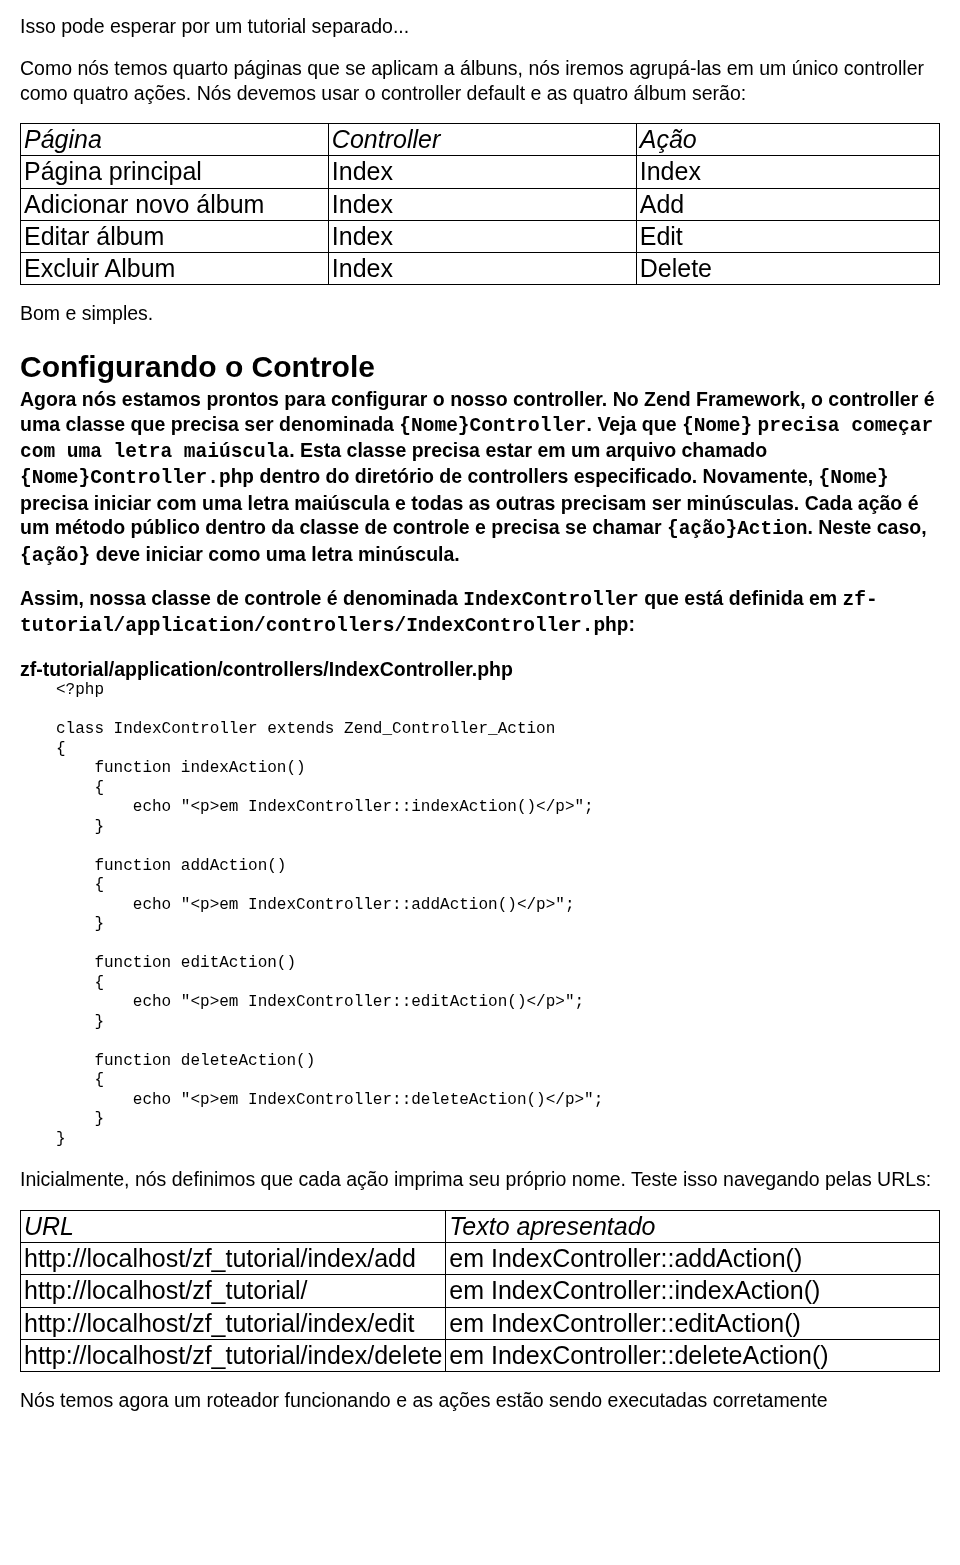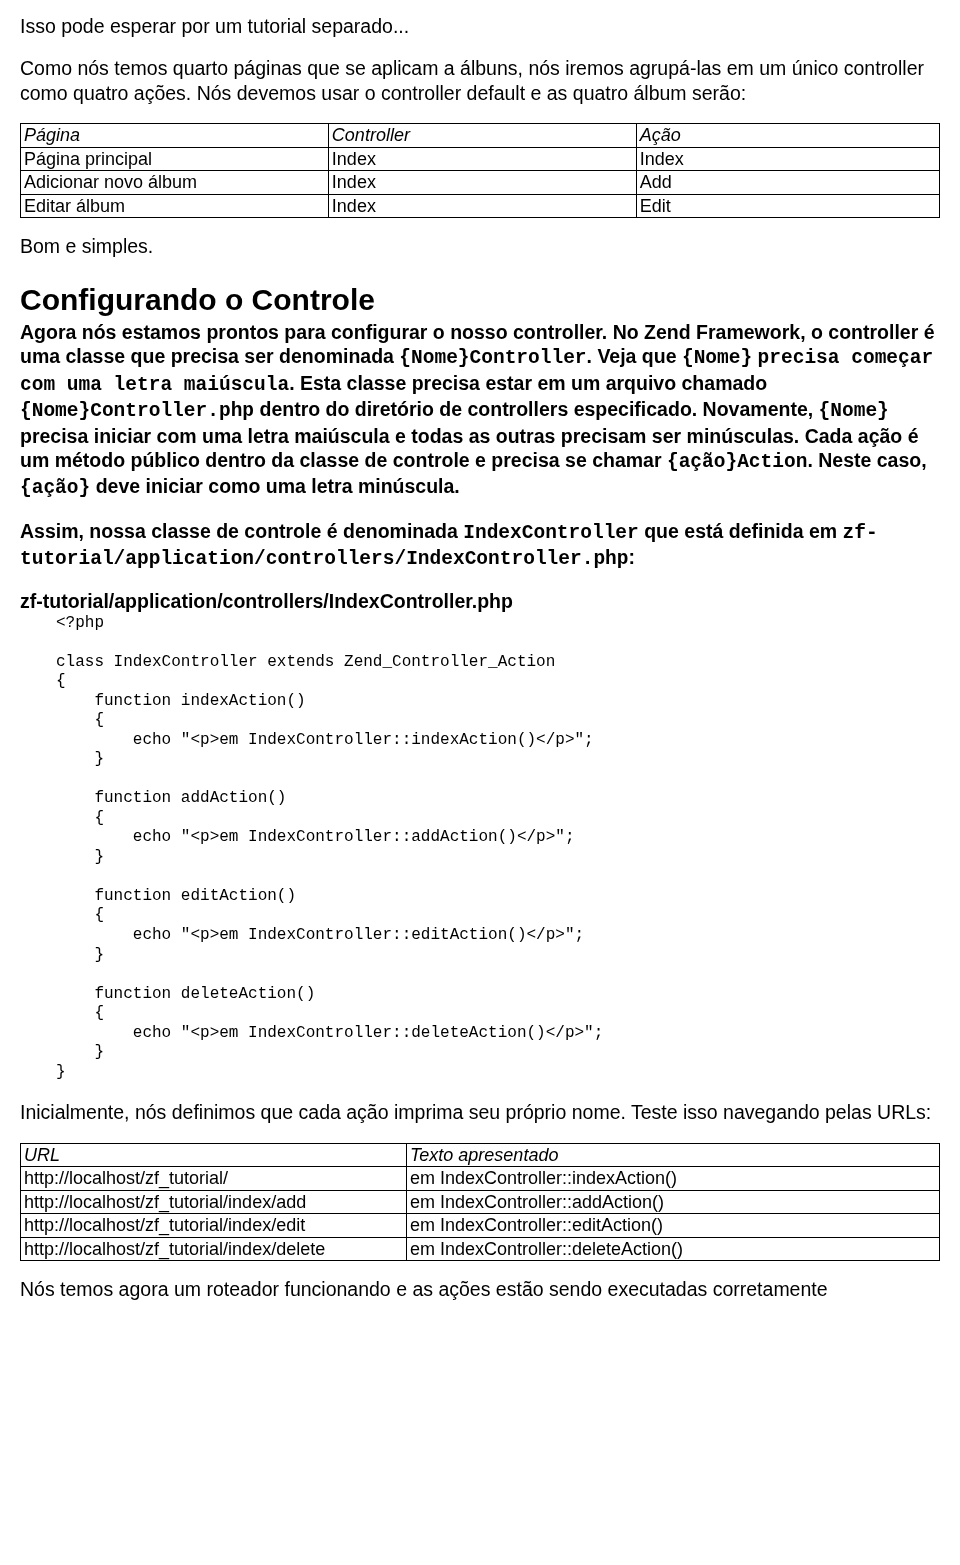--- a/index.html
+++ b/index.html
@@ -23,21 +23,21 @@
   .bold { font-weight: bold; }
   table {
     border-collapse: collapse;
     width: 100%;
     margin: 0 0 16px 0;
   }
   td {
     border: 1px solid #000;
     padding: 0 3px;
     font-style: italic;
-    font-size: 18px;
+    font-size: 25px;
     vertical-align: top;
   }
   td.hdr { font-style: italic; }
   td.norm { font-style: normal; }
   .mono { font-family: "Courier New", Courier, monospace; }
   pre.code {
     font-family: "Courier New", Courier, monospace;
     font-size: 16px;
     margin: 0 0 18px 0;
     white-space: pre;
@@ -68,20 +68,25 @@
   </tr>
   <tr>
     <td class="norm">Adicionar novo álbum</td>
     <td class="norm">Index</td>
     <td class="norm">Add</td>
   </tr>
   <tr>
     <td class="norm">Editar álbum</td>
     <td class="norm">Index</td>
     <td class="norm">Edit</td>
+  </tr>
+  <tr>
+    <td class="norm">Excluir Album</td>
+    <td class="norm">Index</td>
+    <td class="norm">Delete</td>
   </tr>
 </tbody>
   </table>
 
 <p>Bom e simples.</p>
 
 <h2>Configurando o Controle</h2>
 
 <p class="combined">
   <span>Agora nós estamos prontos para configurar o nosso controller. No Zend Framework, o controller é uma classe que precisa ser denominada </span><span class="mono">{Nome}Controller</span><span>. Veja que </span><span class="mono">{Nome}</span><span> </span><span class="mono">precisa começar com uma letra maiúscula</span><span>. Esta classe precisa estar em um arquivo chamado </span><span class="mono">{Nome}Controller.php</span><span> dentro do diretório de controllers especificado. Novamente, </span><span class="mono">{Nome}</span><span> precisa iniciar com uma letra maiúscula e todas as outras precisam ser minúsculas. Cada ação é um método público dentro da classe de controle e precisa se chamar </span><span class="mono">{ação}Action</span><span>. Neste caso, </span><span class="mono">{ação}</span><span> deve iniciar como uma letra minúscula.</span>
@@ -120,26 +125,26 @@
 
 <p>Inicialmente, nós definimos que cada ação imprima seu próprio nome. Teste isso navegando pelas URLs:</p>
 
 <table>
   <tbody>
       <tr>
     <td class="hdr" style="width:42%">URL</td>
     <td class="hdr">Texto apresentado</td>
   </tr>
   <tr>
+    <td class="norm">http://localhost/zf_tutorial/index/add</td>
+    <td class="norm">em IndexController::addAction()</td>
+  </tr>
+  <tr>
     <td class="norm">http://localhost/zf_tutorial/</td>
     <td class="norm">em IndexController::indexAction()</td>
-  </tr>
-  <tr>
-    <td class="norm">http://localhost/zf_tutorial/index/add</td>
-    <td class="norm">em IndexController::addAction()</td>
   </tr>
   <tr>
     <td class="norm">http://localhost/zf_tutorial/index/edit</td>
     <td class="norm">em IndexController::editAction()</td>
   </tr>
   <tr>
     <td class="norm">http://localhost/zf_tutorial/index/delete</td>
     <td class="norm">em IndexController::deleteAction()</td>
   </tr>
 </tbody>

